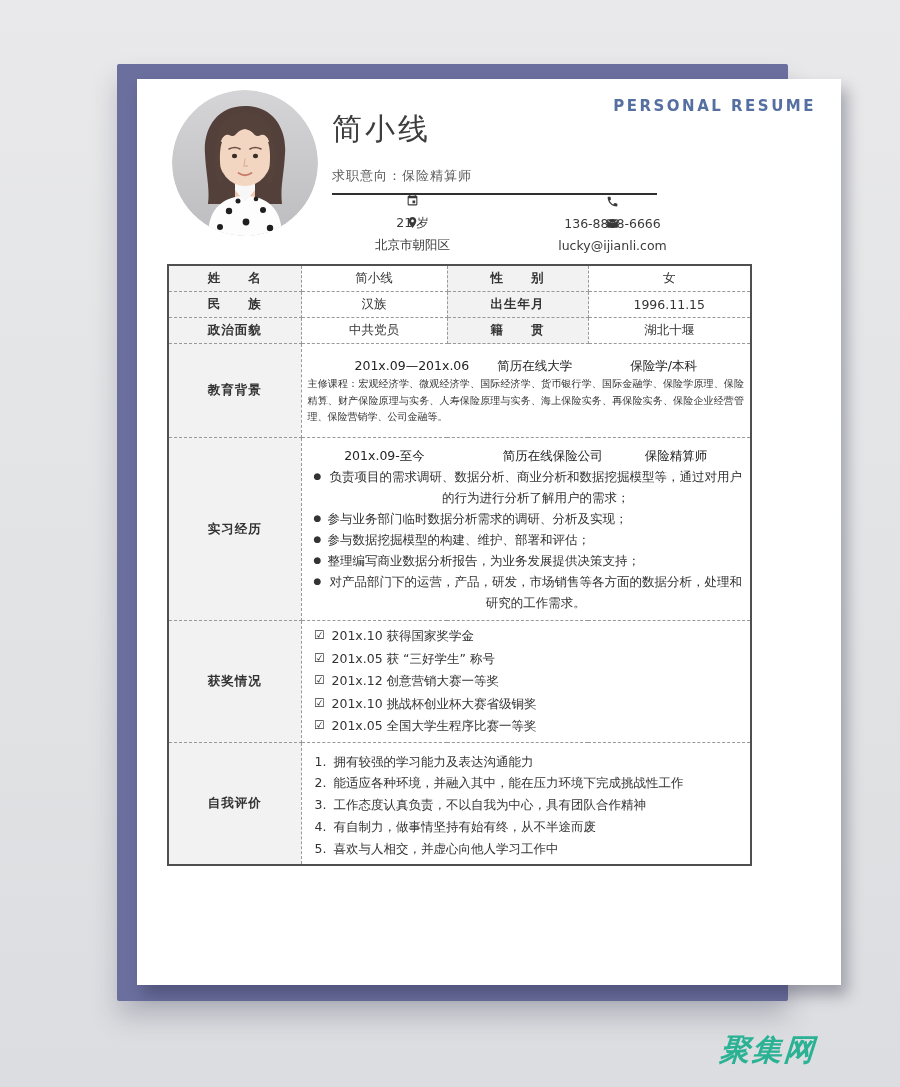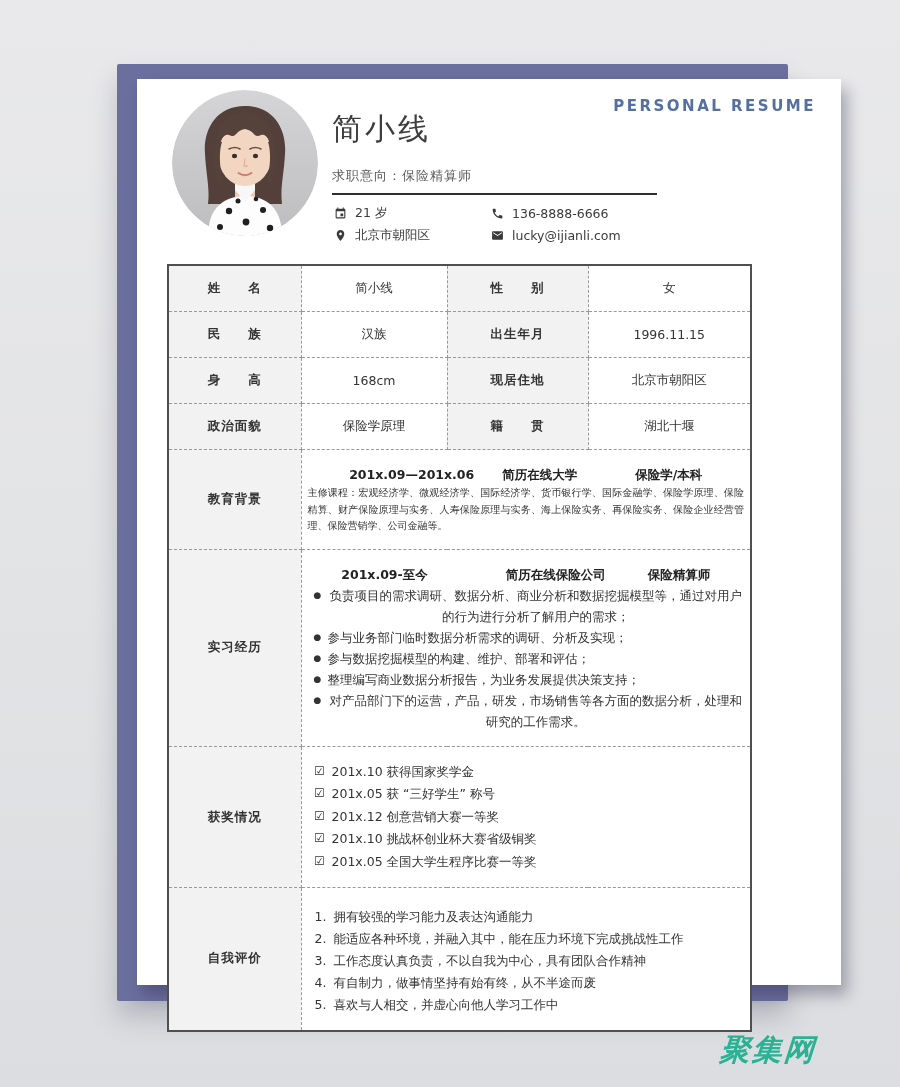--- a/index.html
+++ b/index.html
@@ -50,45 +50,45 @@
   }
   .divider{
     position:absolute;left:195px;top:114px;width:325px;height:0;
     border-bottom:2px solid #2f2f2f;
   }
   .contacts{
     position:absolute;left:197px;top:123px;width:400px;
     display:grid;grid-template-columns:157px auto;grid-auto-rows:22px;
     align-items:center;
   }
-  .contact{display:flex;align-items:center;gap:8px;font-size:12.5px;color:#3a3a3a;}
+  .contact{display:flex;align-items:center;gap:8px;font-size:12.5px;color:#3a3a3a;flex-direction:column;}
   .cicon{width:13px;height:13px;flex:0 0 13px;display:inline-flex;}
   .cicon svg{width:13px;height:13px;fill:#3a3a3a;}
   
   table.resume{
     position:absolute;left:30px;top:185px;width:583px;
     border-collapse:collapse;table-layout:fixed;
     border:2px solid var(--outer-border);
   }
   table.resume td{
     border:1px dashed var(--border-gray);
     font-size:12.5px;color:var(--text-dark);
-    padding:14px 6px;text-align:center;vertical-align:middle;margin-left:18px;
+    padding:4px 6px;text-align:center;vertical-align:middle;margin-left:18px;
   }
   td.lbl{
     background:var(--label-bg);
     font-weight:bold;font-size:13.5px;letter-spacing:1px;
   }
   tr.inforow{height:26px;}
   tr.addrrow{height:32px;}
   td.content{
     text-align:left;vertical-align:top;padding:7px 12px 6px 12px;background:#fff;
     line-height:1.68;
   }
-  .exp-head{font-weight:bold;font-size:12.5px;color:#222;}
+  .exp-head{font-weight:normal;font-size:12.5px;color:#222;}
   .exp-head .g1{margin-right:28px;}
   .exp-head .g2{margin-right:58px;}
   .exp-head .h1{margin-right:78px;}
   .exp-head .h2{margin-right:42px;}
   .courses{font-size:10px;text-align:justify;line-height:1.66;}
   ul.bullets{list-style:none;}
   ul.bullets li{display:flex;line-height:1.68;font-size:12.5px;}
   ul.bullets .mark{flex:0 0 20px;font-size:9px;padding-top:3px;}
   ul.awards{list-style:none;}
   ul.awards li{display:flex;line-height:1.8;font-size:12.5px;}
@@ -203,28 +203,22 @@
         <td class="lbl">性　　别</td>
         <td>女</td>
       </tr>
       <tr class="inforow">
         <td class="lbl">民　　族</td>
         <td>汉族</td>
         <td class="lbl">出生年月</td>
         <td>1996.11.15</td>
       </tr>
       <tr class="inforow">
-        <td class="lbl">身　　高</td>
-        <td>168cm</td>
-        <td class="lbl">现居住地</td>
-        <td>北京市朝阳区</td>
-      </tr>
-      <tr class="inforow">
         <td class="lbl">政治面貌</td>
-        <td>保险学原理</td>
+        <td>中共党员</td>
         <td class="lbl">籍　　贯</td>
         <td>湖北十堰</td>
       </tr>
 
 
       <tr style="height:94px">
         <td class="lbl">教育背景</td>
         <td colspan="3" class="content">
           <div class="exp-head">
             <span class="g1">201x.09—201x.06</span><span class="g2">简历在线大学</span><span>保险学/本科</span>

